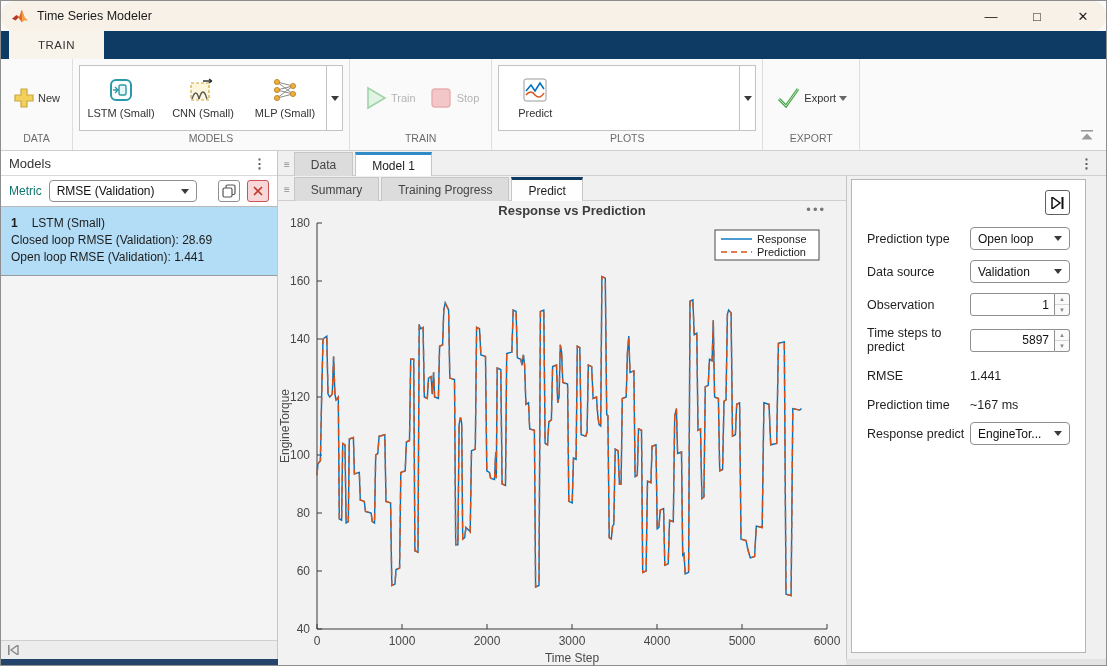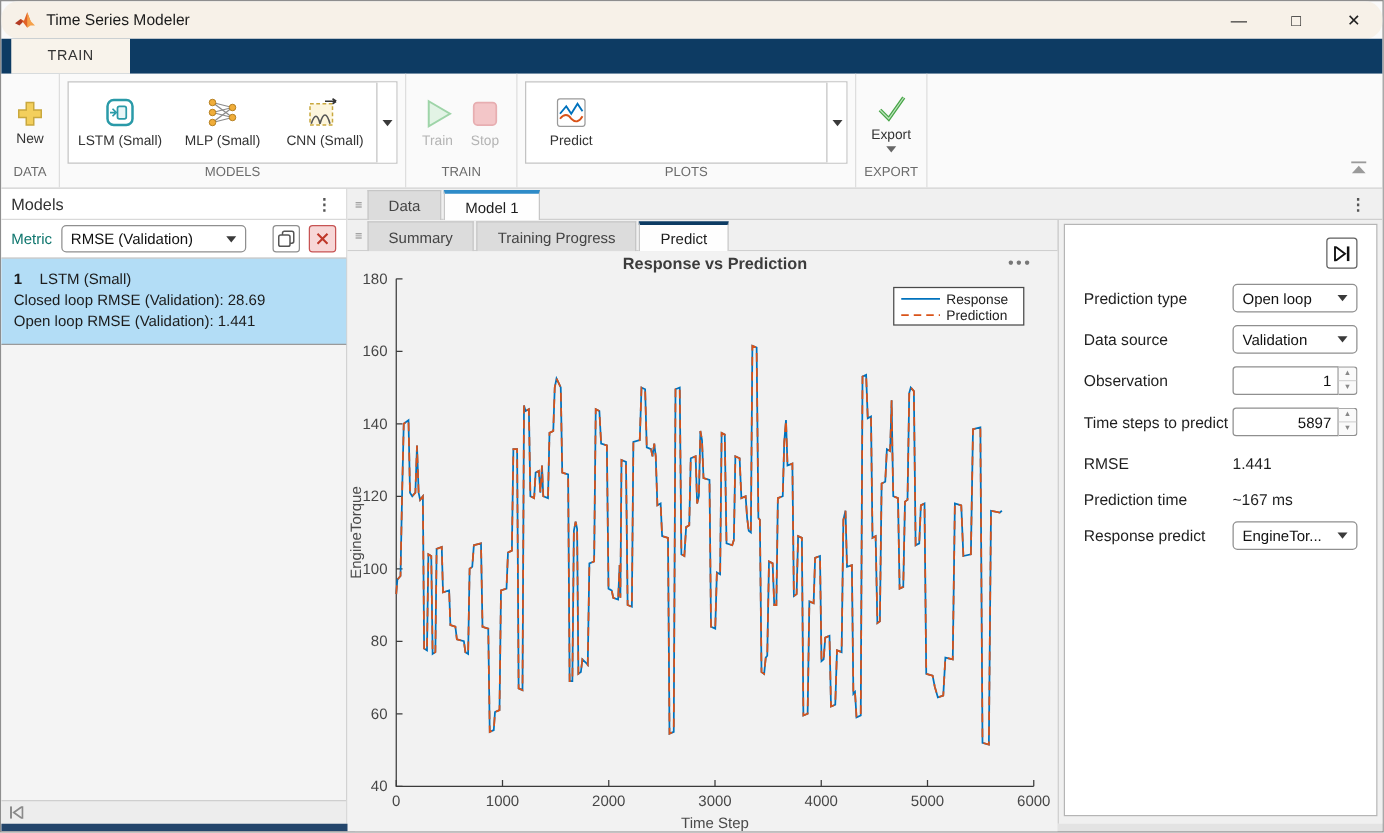--- a/index.html
+++ b/index.html
@@ -19,21 +19,21 @@
   .ribbontabs { height: 28px; background: #0d3b63; display: flex; align-items: stretch; flex: 0 0 auto; }
   .ribbontab { margin-left: 8px; width: 95px; background: #f8f3eb; display: flex; align-items: center;
                justify-content: center; font-size: 11.5px; letter-spacing: .5px; color: #333; }
 
   
   .ribbon { height: 92px; background: #fafafa; border-bottom: 1px solid #cfcfcf; display: flex;
             flex: 0 0 auto; position: relative; }
   .rgroup { display: flex; flex-direction: column; border-right: 1px solid #dedede; }
   .rcontent { flex: 1; display: flex; align-items: center; padding: 5px 6px 0 6px; }
   .glabel { height: 18px; font-size: 10.5px; color: #6b6b6b; text-align: center; padding-bottom: 4px; }
-  .rbtn { display: flex; flex-direction: column; align-items: center; gap: 3px; padding: 2px 6px; justify-content: flex-end; }
+  .rbtn { display: flex; flex-direction: row; align-items: center; gap: 3px; padding: 2px 6px; justify-content: flex-end; }
   .rbtn .rlabel { font-size: 11px; color: #333; white-space: nowrap; }
   .rbtn.disabled .rlabel { color: #b4b4b4; }
   .gallery { display: flex; align-items: stretch; border: 1px solid #c3c3c3; background: #fff; height: 66px; }
   .gitem { width: 82px; display: flex; flex-direction: column; align-items: center; justify-content: center;
            gap: 4px; font-size: 11px; color: #333; white-space: nowrap; }
   .gallery-arrow { width: 16px; border-left: 1px solid #c3c3c3; display: flex; align-items: center;
                    justify-content: center; background: #fff; }
   .caret { width: 0; height: 0; border-left: 4px solid transparent; border-right: 4px solid transparent;
            border-top: 5px solid #3a3a3a; }
   .ribbon-collapse { position: absolute; right: 12px; bottom: 5px; }
@@ -75,21 +75,21 @@
   .tab.active { background: #fefefe; color: #1d1d1d; border-top-width: 3px; padding-top: 0; }
   .tab.active.blue { border-top-color: #2e8bc8; }
   .tab.active.navy { border-top-color: #0d3b63; }
   .doc-content { flex: 1; display: flex; min-height: 0; }
   .figure-col { width: 568px; flex: 0 0 auto; display: flex; flex-direction: column; }
   .figure { flex: 1; background: #f2f2f2; position: relative; }
   .fig-menu { position: absolute; top: 1px; right: 20px; color: #777; font-size: 13px;
               letter-spacing: 2px; }
 
   
-  .right-region { flex: 1; background: #f0f0f0; border-left: 1px solid #c6c6c6; padding: 3px 4px 6px 4px; }
+  .right-region { flex: 1; background: #f0f0f0; border-left: 1px solid #c6c6c6; padding: 3px 20px 6px 4px; }
   .card { height: 100%; background: #fff; border: 1px solid #b5b5b5; padding: 10px 15px; }
   .skip-row { display: flex; justify-content: flex-end; margin-bottom: 12px; }
   .skip-btn { width: 25px; height: 25px; border: 1px solid #5f5f5f; border-radius: 3px; background: #fff;
               display: flex; align-items: center; justify-content: center; }
   .form-row { display: flex; align-items: center; min-height: 23px; margin-bottom: 10px; font-size: 12.5px;
               color: #1f1f1f; }
   .form-row.tight { margin-bottom: 6px; }
   .form-label { flex: 1; }
   .dd100 { width: 100px; height: 23px; }
   .spin { width: 100px; height: 23px; display: flex; }
@@ -151,47 +151,47 @@
         <div class="gallery">
           <div class="gitem">
             <svg width="26" height="26" viewBox="0 0 26 26">
               <rect x="3" y="3" width="20" height="20" rx="5" fill="none" stroke="#2a9aa8" stroke-width="2"></rect>
               <rect x="11" y="8" width="7" height="10" rx="1.5" fill="#e8f6f8" stroke="#2a9aa8" stroke-width="1.4"></rect>
               <path d="M5 13 h4 M7 10 l3 3 -3 3" stroke="#2a9aa8" stroke-width="1.4" fill="none"></path>
             </svg>
             <span>LSTM (Small)</span>
           </div>
           <div class="gitem">
+            <svg width="28" height="26" viewBox="0 0 28 26">
+              <rect x="2" y="6" width="18" height="17" fill="#fdf6dd" stroke="#c9a83e" stroke-width="1.2" stroke-dasharray="3 2"></rect>
+              <path d="M3 22 q4 -12 7 0" fill="none" stroke="#555" stroke-width="1.3"></path>
+              <path d="M10 22 q4 -14 8 0" fill="none" stroke="#555" stroke-width="1.3"></path>
+              <path d="M14 4 h9 m0 0 l-3 -2 m3 2 l-3 2" stroke="#333" stroke-width="1.3" fill="none"></path>
+            </svg>
+            <span>CNN (Small)</span>
+          </div>
+          <div class="gitem">
             <svg width="26" height="26" viewBox="0 0 26 26">
               <g stroke="#8a8a8a" stroke-width="1">
                 <line x1="5" y1="5" x2="21" y2="9"></line>
                   <line x1="5" y1="5" x2="21" y2="17"></line>
                 <line x1="5" y1="13" x2="21" y2="9"></line>
                   <line x1="5" y1="13" x2="21" y2="17"></line>
                 <line x1="5" y1="21" x2="21" y2="9"></line>
                   <line x1="5" y1="21" x2="21" y2="17"></line>
               </g>
               <g fill="#f0ad3a" stroke="#b57f1f" stroke-width="0.8">
                 <circle cx="5" cy="5" r="2.6"></circle>
                   <circle cx="5" cy="13" r="2.6"></circle>
                   <circle cx="5" cy="21" r="2.6"></circle>
                 <circle cx="21" cy="9" r="2.6"></circle>
                   <circle cx="21" cy="17" r="2.6"></circle>
               </g>
             </svg>
             <span>MLP (Small)</span>
-          </div>
-          <div class="gitem">
-            <svg width="28" height="26" viewBox="0 0 28 26">
-              <rect x="2" y="6" width="18" height="17" fill="#fdf6dd" stroke="#c9a83e" stroke-width="1.2" stroke-dasharray="3 2"></rect>
-              <path d="M3 22 q4 -12 7 0" fill="none" stroke="#555" stroke-width="1.3"></path>
-              <path d="M10 22 q4 -14 8 0" fill="none" stroke="#555" stroke-width="1.3"></path>
-              <path d="M14 4 h9 m0 0 l-3 -2 m3 2 l-3 2" stroke="#333" stroke-width="1.3" fill="none"></path>
-            </svg>
-            <span>CNN (Small)</span>
           </div>
           <div class="gallery-arrow">
             <span class="caret"></span>
           </div>
         </div>
       </div>
       <div class="glabel">MODELS</div>
     </div>
 
     <div class="rgroup">

